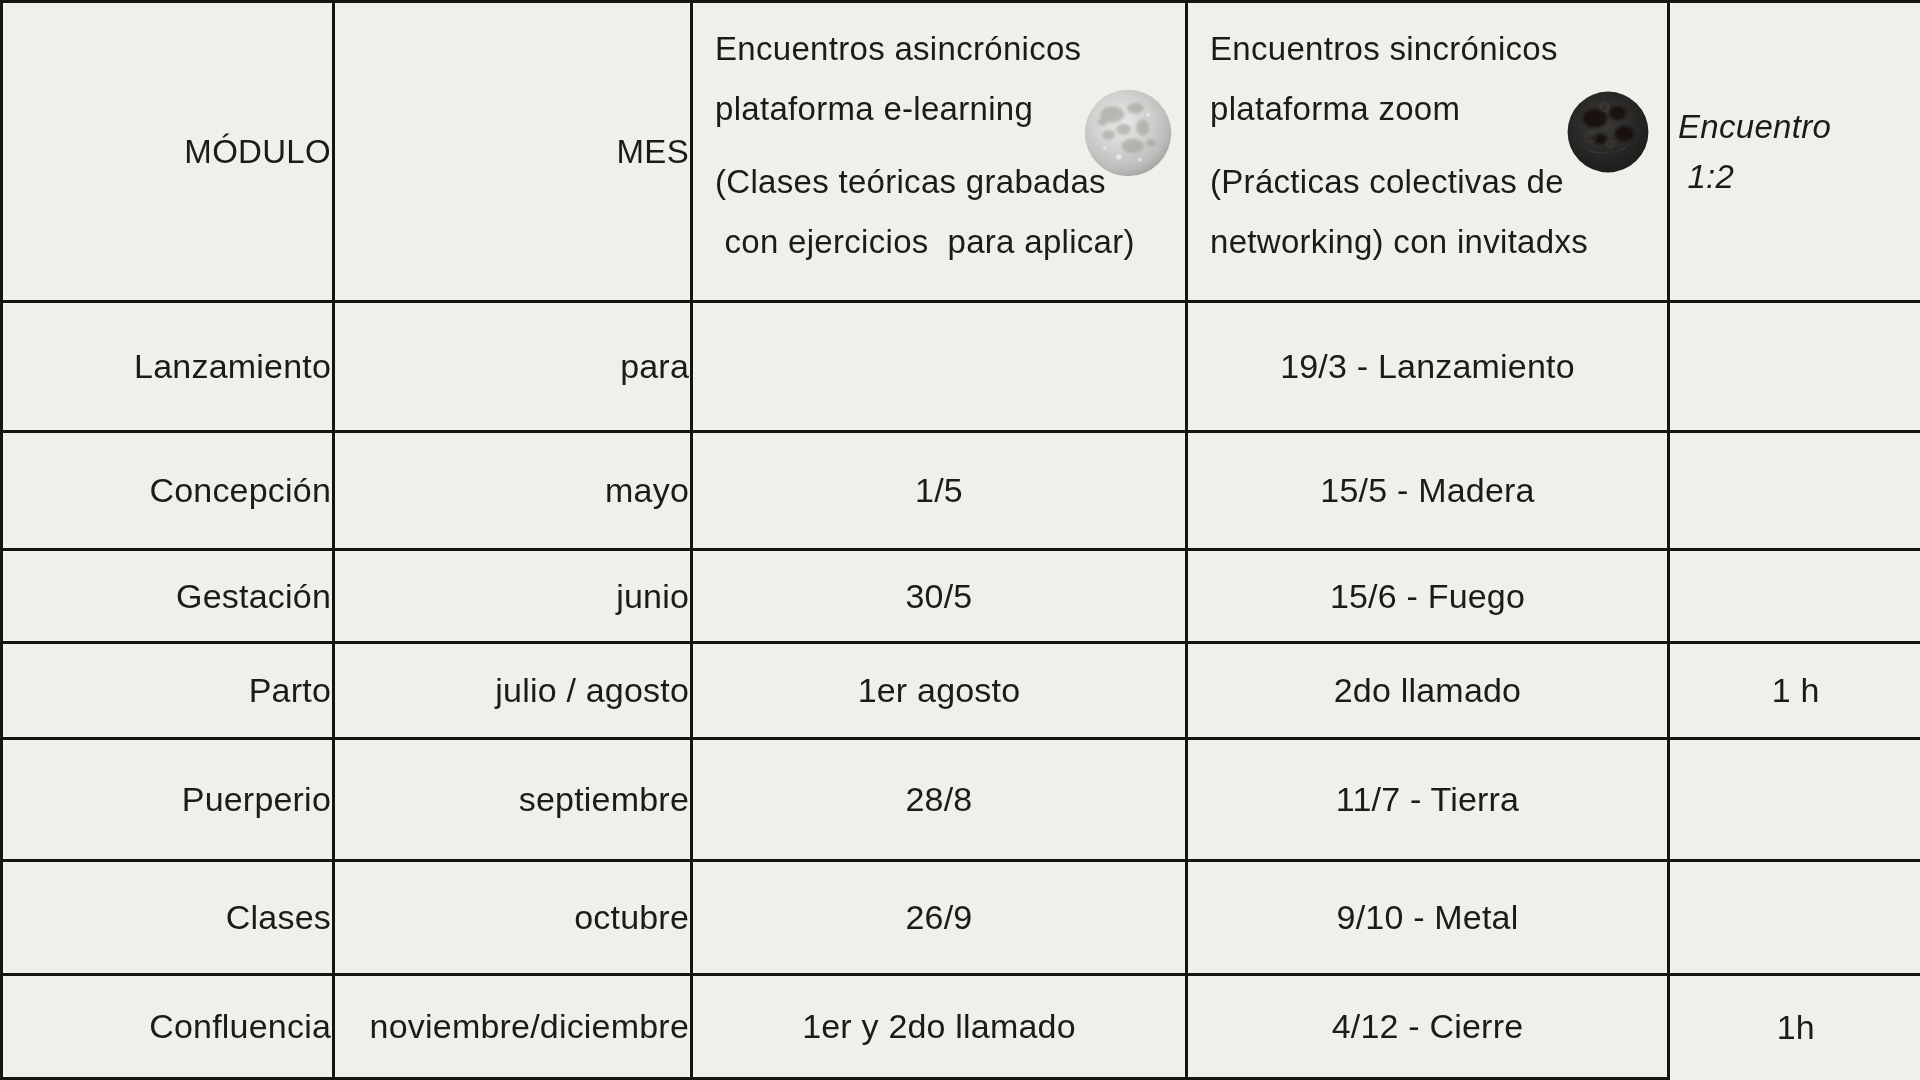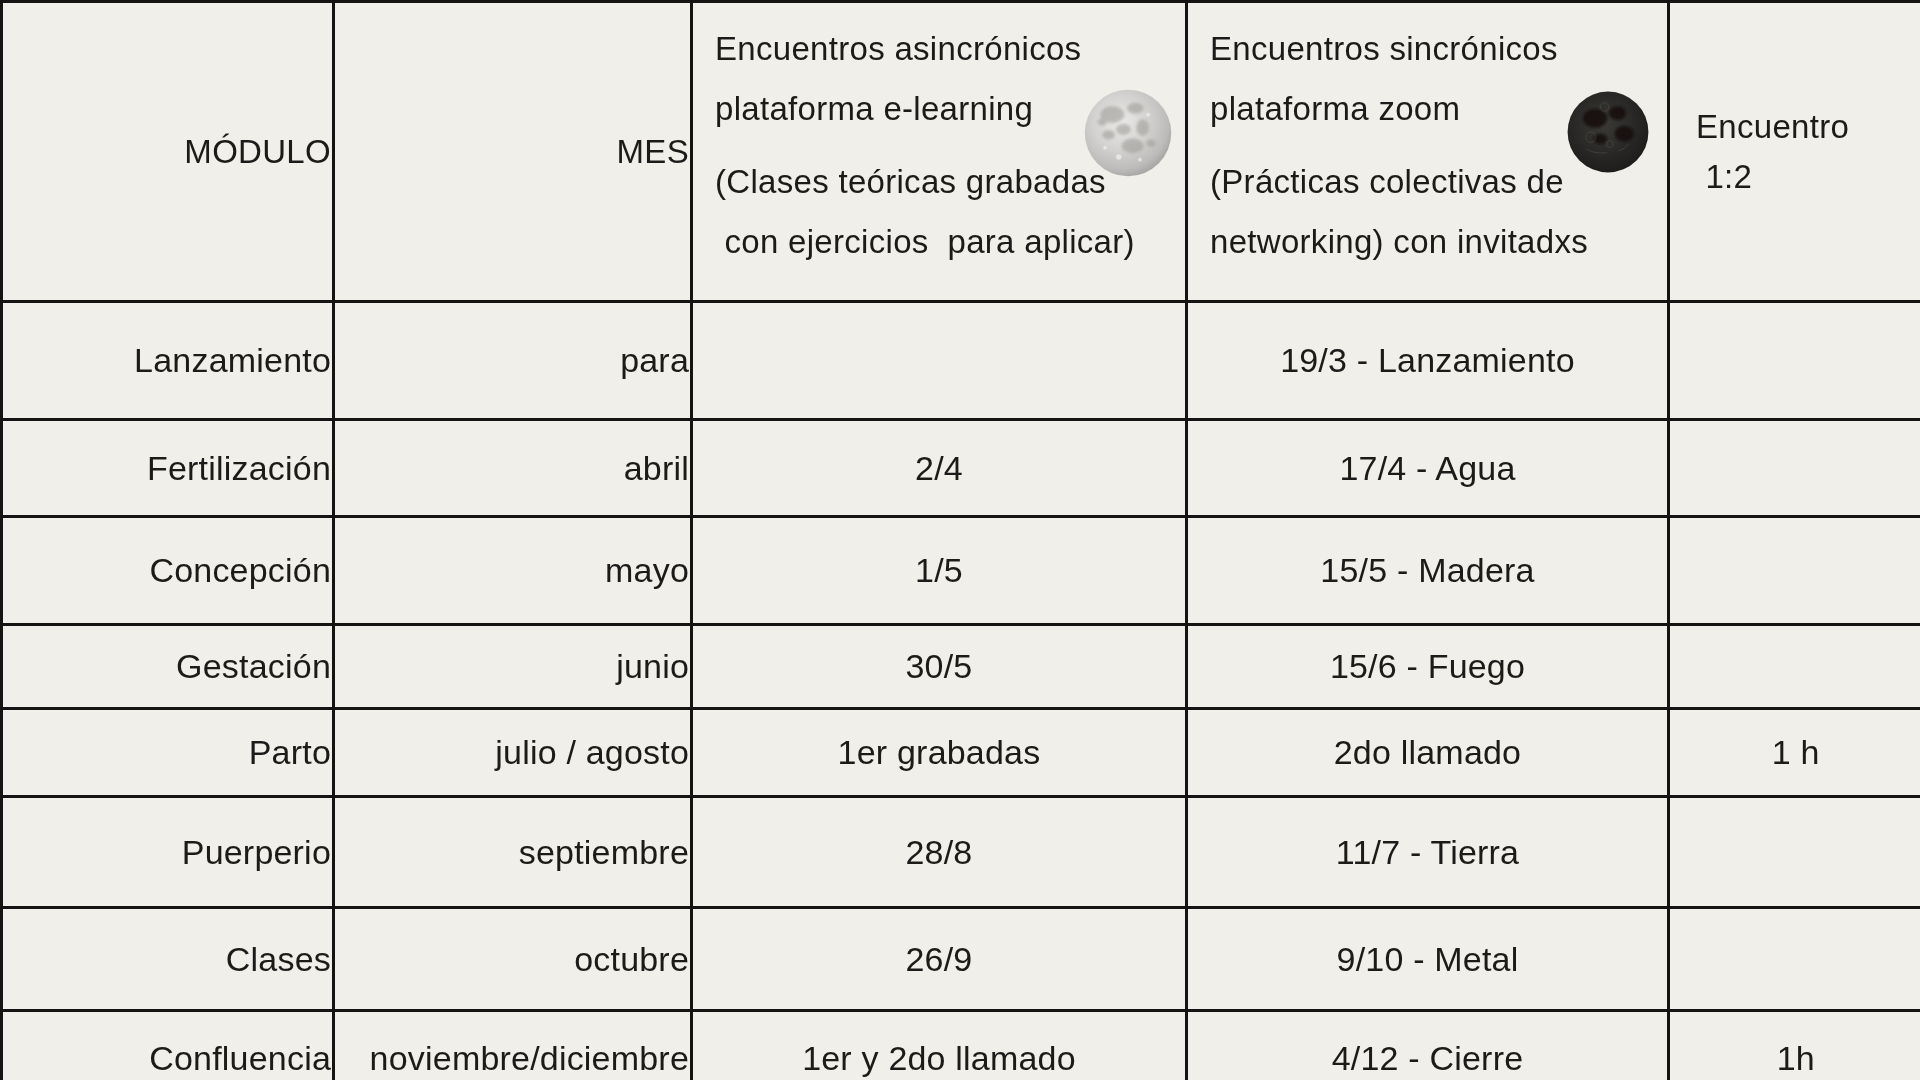--- a/index.html
+++ b/index.html
@@ -34,21 +34,21 @@
   thead th{font-size:33px;letter-spacing:.3px;}
   th.h-center{text-align:right;vertical-align:middle;}
   th.h-block{
     text-align:left;vertical-align:top;
     padding:16px 0 0 22px;position:relative;
   }
   .hpara{white-space:pre-wrap;line-height:60px;}
   .hpara.second{margin-top:13px;}
   th.h-enc{
     text-align:left;vertical-align:middle;
-    padding-left:26px;white-space:pre-wrap;line-height:50px;
+    padding-left:8px;white-space:pre-wrap;line-height:50px;font-style:italic;
   }
   
   tbody td{font-size:34px;letter-spacing:.2px;vertical-align:middle;}
   td.left{text-align:right;padding-left:15px;}
   td.center{text-align:center;}
   
   .moon{position:absolute;display:block;}
   .moon-full{width:92px;height:92px;top:84px;right:11px;}
   .moon-dark{width:86px;height:86px;top:86px;right:16px;}
   .moon svg{display:block;width:100%;height:100%;}
@@ -145,45 +145,38 @@
     </tr>
   </thead>
   <tbody>
     <tr style="height:118px">
       <td class="left">Lanzamiento</td>
       <td class="left">para</td>
       <td class="center"></td>
       <td class="center">19/3 - Lanzamiento</td>
       <td class="center"></td>
     </tr>
-    <tr style="height:97px">
-      <td class="left">Fertilización</td>
-      <td class="left">abril</td>
-      <td class="center">2/4</td>
-      <td class="center">17/4 - Agua</td>
-      <td class="center"></td>
-    </tr>
     <tr style="height:108px">
       <td class="left">Concepción</td>
       <td class="left">mayo</td>
       <td class="center">1/5</td>
       <td class="center">15/5 - Madera</td>
       <td class="center"></td>
     </tr>
     <tr style="height:84px">
       <td class="left">Gestación</td>
       <td class="left">junio</td>
       <td class="center">30/5</td>
       <td class="center">15/6 - Fuego</td>
       <td class="center"></td>
     </tr>
     <tr style="height:88px">
       <td class="left">Parto</td>
       <td class="left">julio / agosto</td>
-      <td class="center">1er grabadas</td>
+      <td class="center">1er agosto</td>
       <td class="center">2do llamado</td>
       <td class="center">1 h</td>
     </tr>
     <tr style="height:111px">
       <td class="left">Puerperio</td>
       <td class="left">septiembre</td>
       <td class="center">28/8</td>
       <td class="center">11/7 - Tierra</td>
       <td class="center"></td>
     </tr>

